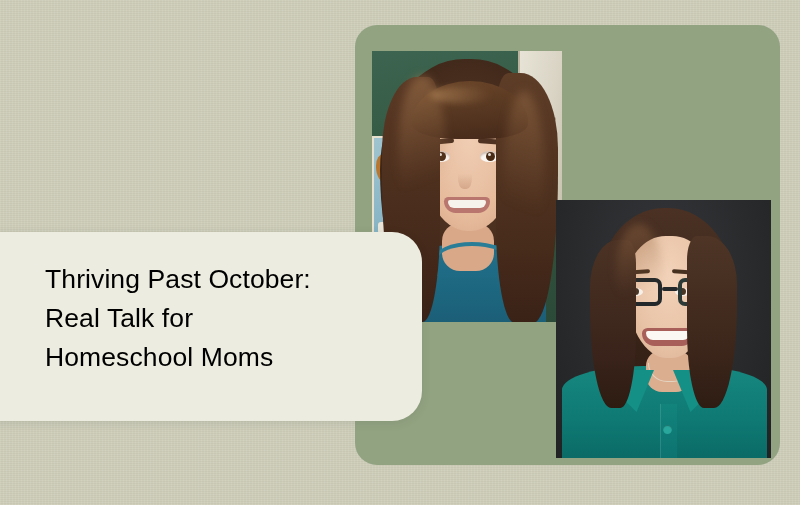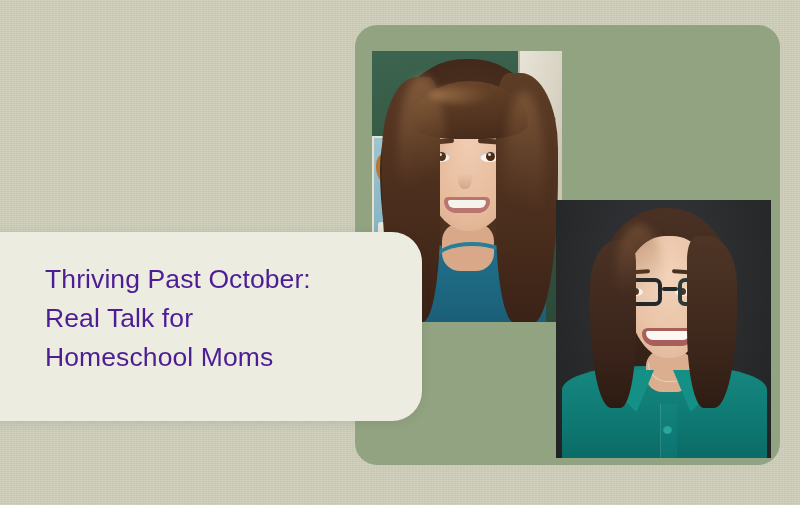--- a/index.html
+++ b/index.html
@@ -499,21 +499,21 @@
     background: #edece0;
     border-radius: 0 30px 30px 0;
     z-index: 4;
     box-shadow: 0 2px 10px rgba(40,50,40,0.10);
   }
   .title-text {
     position: absolute;
     left: 85px;
     top: 28px;
     width: 350px;
-    color: #4c1d95;
+    color: #000000;
     font-size: 26.5px;
     line-height: 39px;
     font-weight: 400;
     letter-spacing: 0.1px;
     white-space: pre-line;
   }
 </style>
 </head>
 <body>
 

